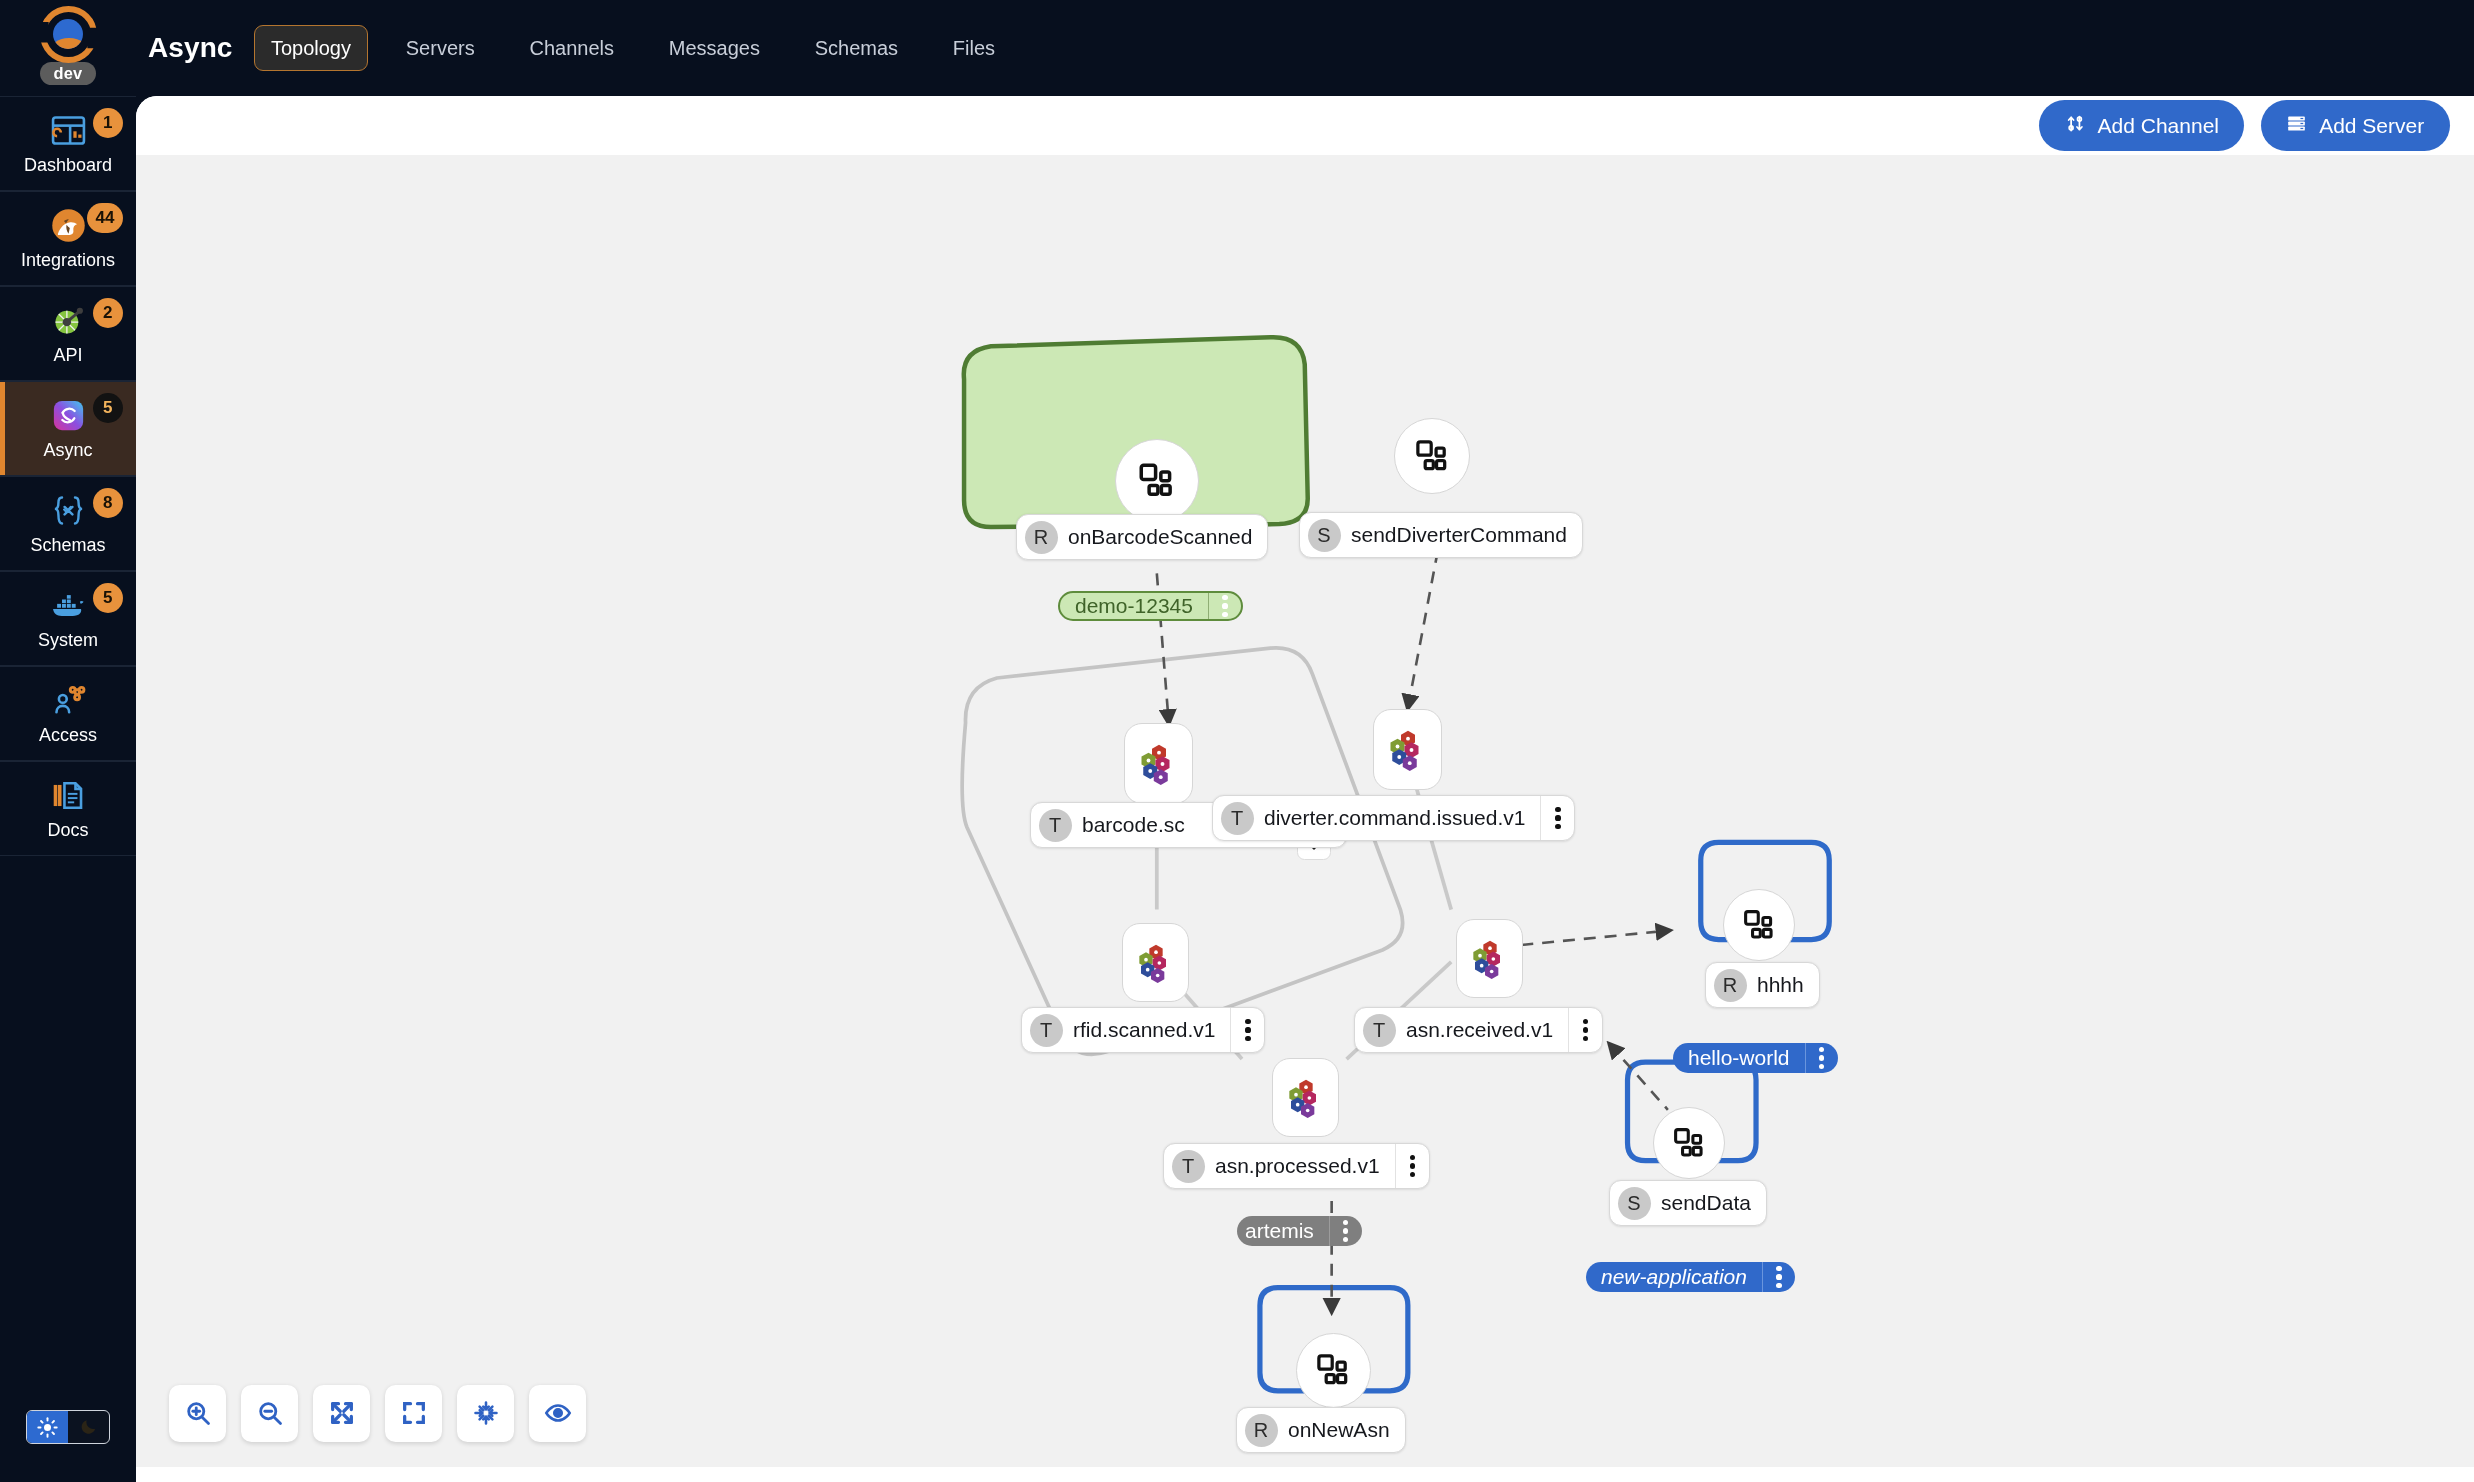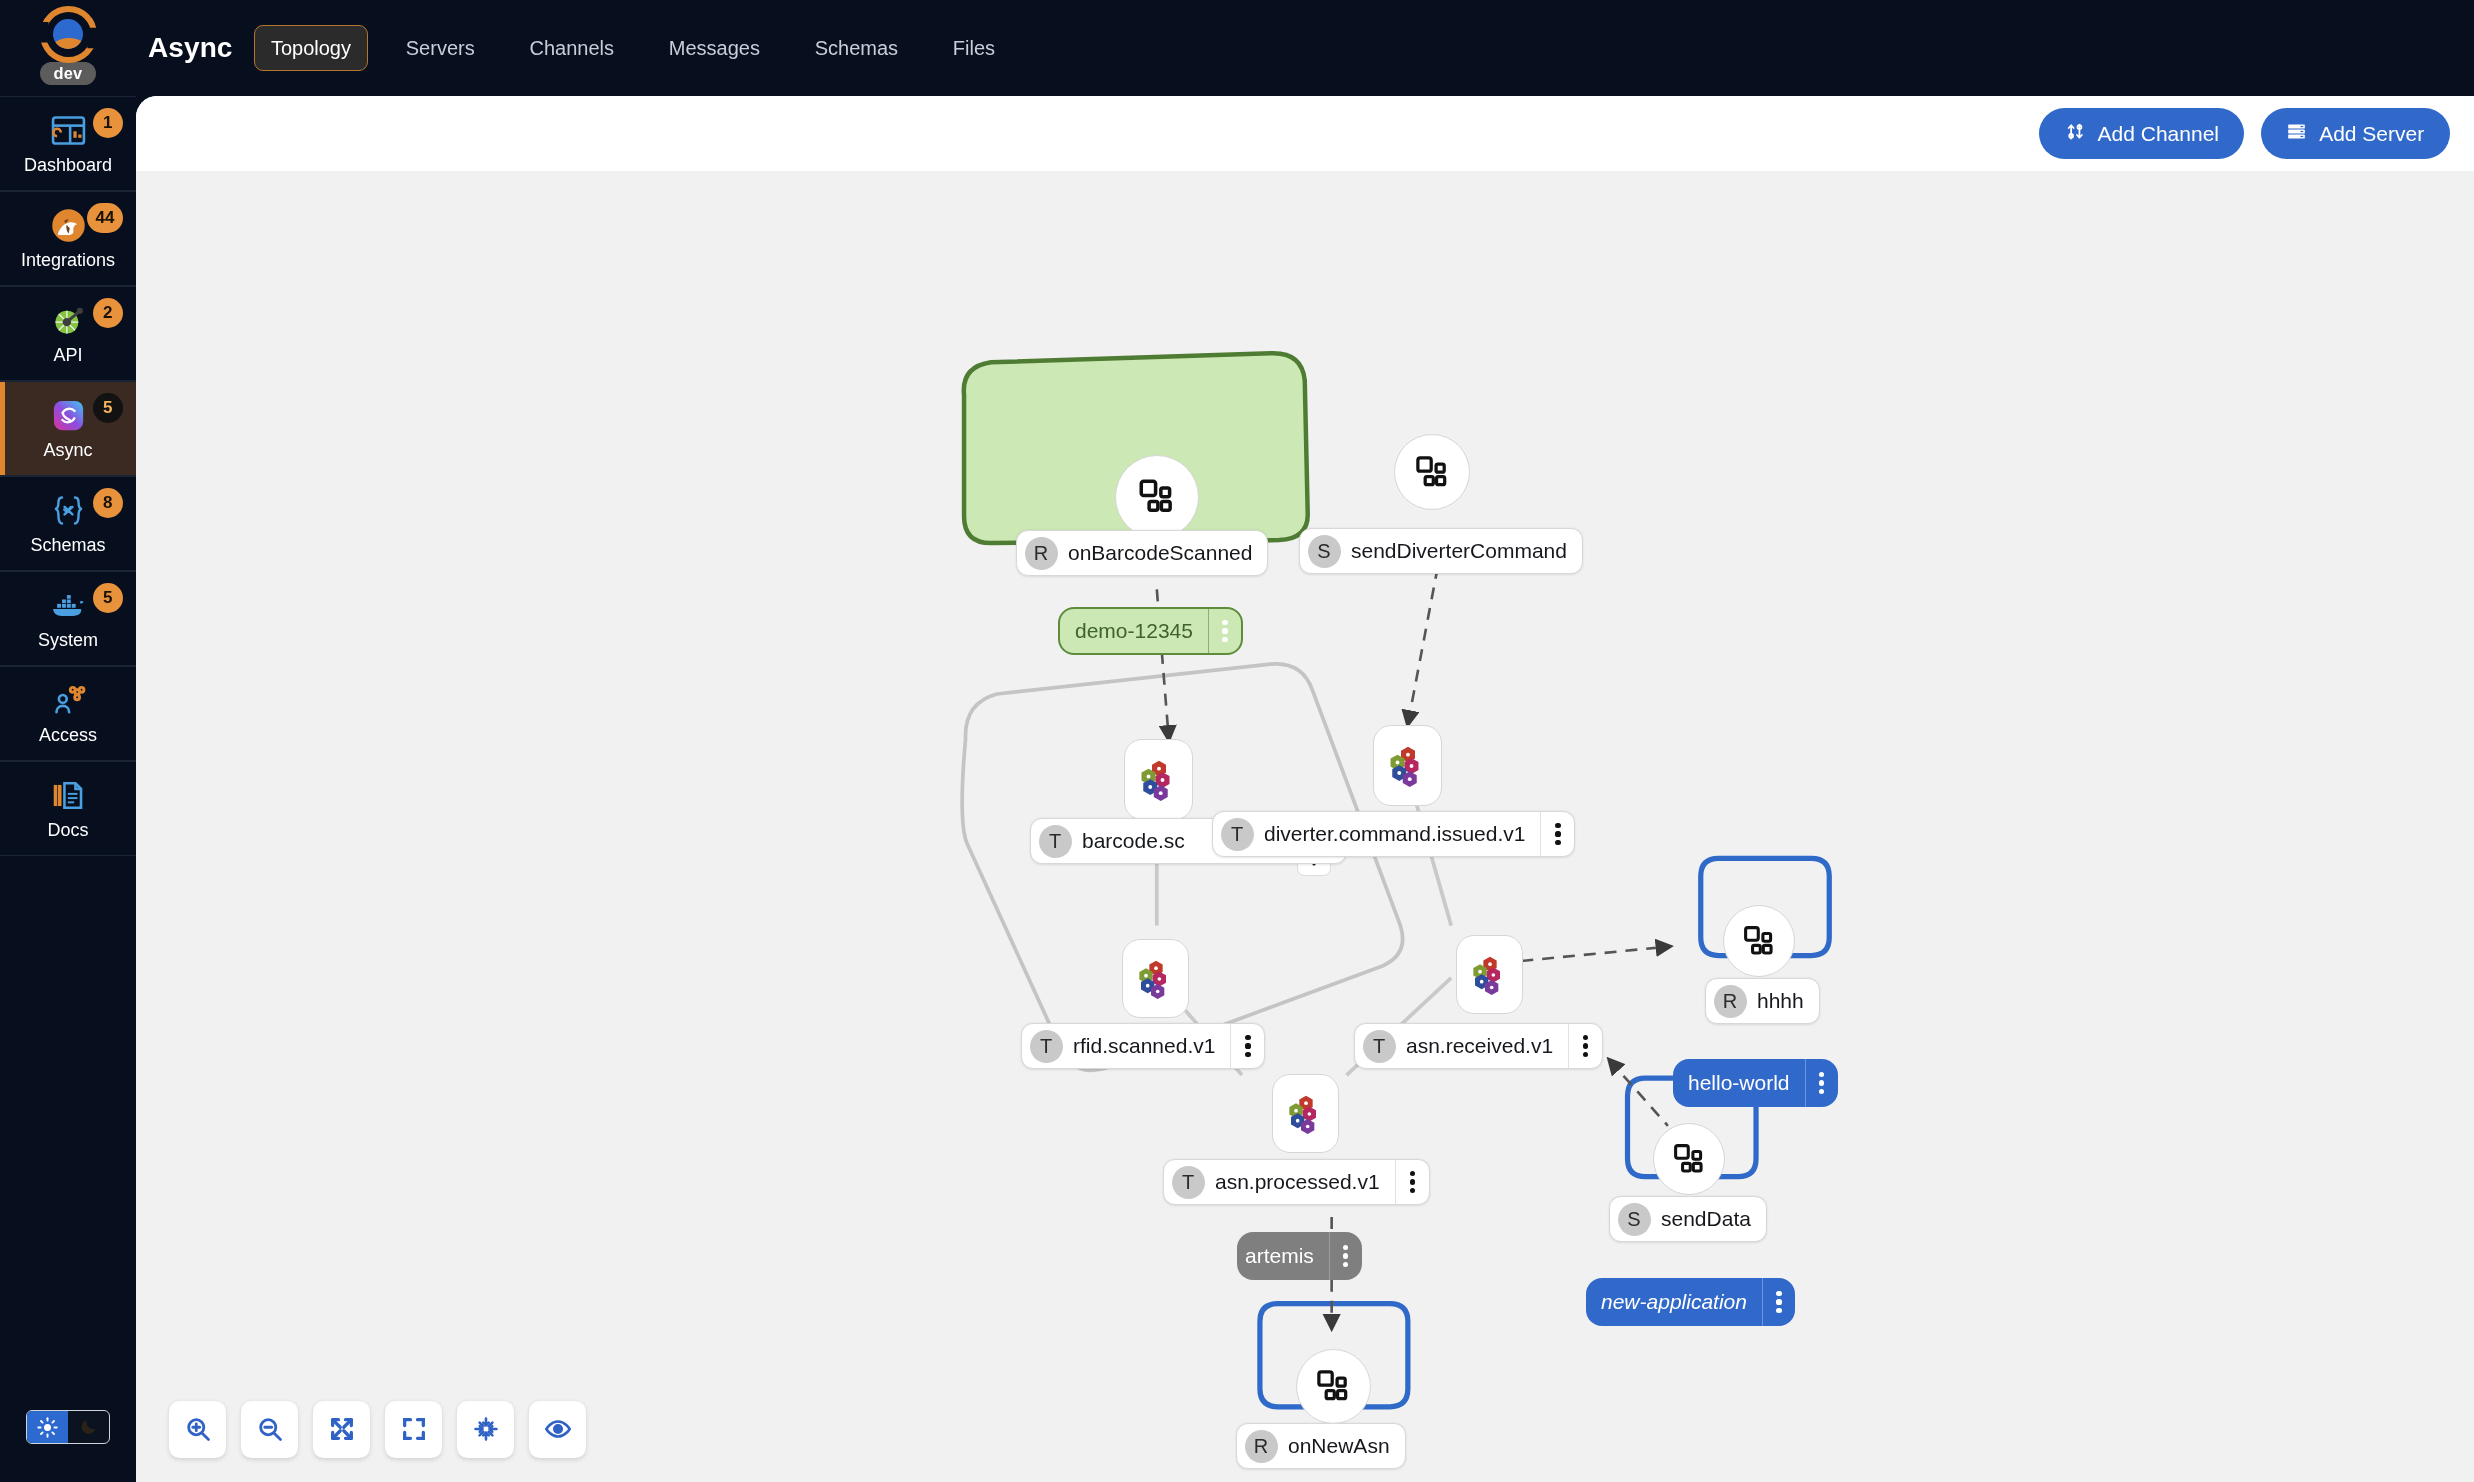--- a/index.html
+++ b/index.html
@@ -81,21 +81,21 @@
     height: 127px; border-top: 0.7px solid #6b5a36; display: flex; flex-direction: column;
     align-items: center; justify-content: center; gap: 6px; cursor: pointer;
   }
 
   
   .main {
     position: absolute; left: 136px; top: 96px; width: 2339px; height: 1387px;
     background: #ffffff; border-top-left-radius: 21px; overflow: hidden;
   }
   .main-toolbar {
-    height: 75px; background: #ffffff; display: flex; align-items: center;
+    height: 59px; background: #ffffff; display: flex; align-items: center;
     justify-content: flex-end; padding-right: 25.4px; gap: 16.4px;
   }
   .btn-primary {
     display: flex; align-items: center; gap: 12px; background: #3069ca; color: #fff;
     border: none; border-radius: 746px; padding: 12.7px 25.4px; font-size: 21px;
     font-family: inherit; cursor: pointer; white-space: nowrap;
   }
   .canvas {
     position: relative; height: 1312px; background: #f1f1f1; overflow: hidden;
   }
@@ -124,21 +124,21 @@
   .pill-menu {
     width: 34px; border-left: 1.5px solid #e2e2e2; display: flex; align-items: center;
     justify-content: center; cursor: pointer;
   }
   .dots { display: flex; flex-direction: column; gap: 3.7px; align-items: center; }
   .dots i { width: 5.2px; height: 5.2px; border-radius: 50%; background: #111; display: block; }
   .dots.white i { background: #fff; }
   .dots.green i { background: #fff; }
 
   .group-chip {
-    position: absolute; display: flex; align-items: stretch; height: 48px;
+    position: absolute; display: flex; align-items: stretch; height: 30px;
     border-radius: 16px; overflow: hidden; cursor: pointer; white-space: nowrap;
   }
   .chip-text { display: flex; align-items: center; padding: 0 15px; font-size: 21px; }
   .chip-menu { width: 33px; display: flex; align-items: center; justify-content: center; }
   .chip-green { background: #cce8b5; border: 2.2px solid #5e8c3c; }
   .chip-green .chip-text { color: #3f6329; }
   .chip-green .chip-menu { border-left: 1.5px solid #8fae74; }
   .chip-blue { background: #3069ca; }
   .chip-blue .chip-text { color: #fff; }
   .chip-blue .chip-menu { border-left: 1.5px solid #6a95dd; }

